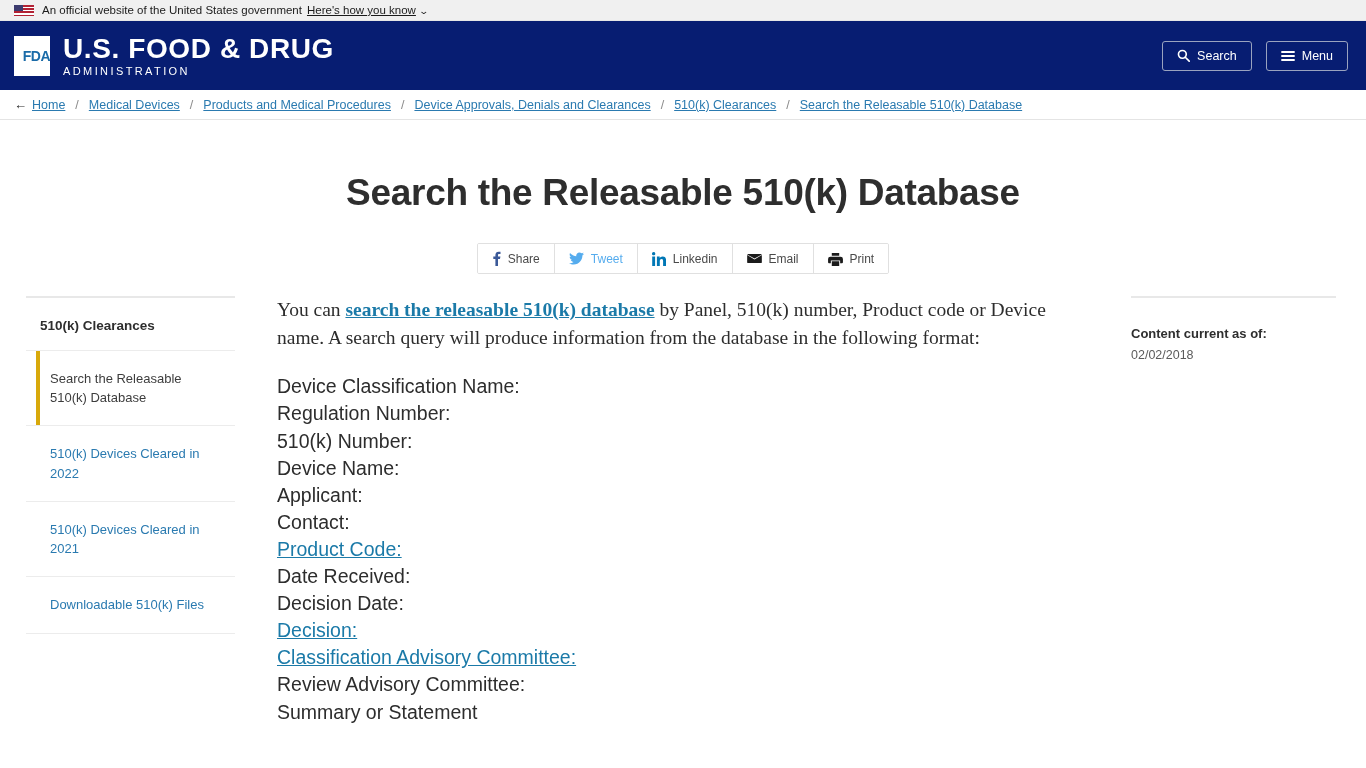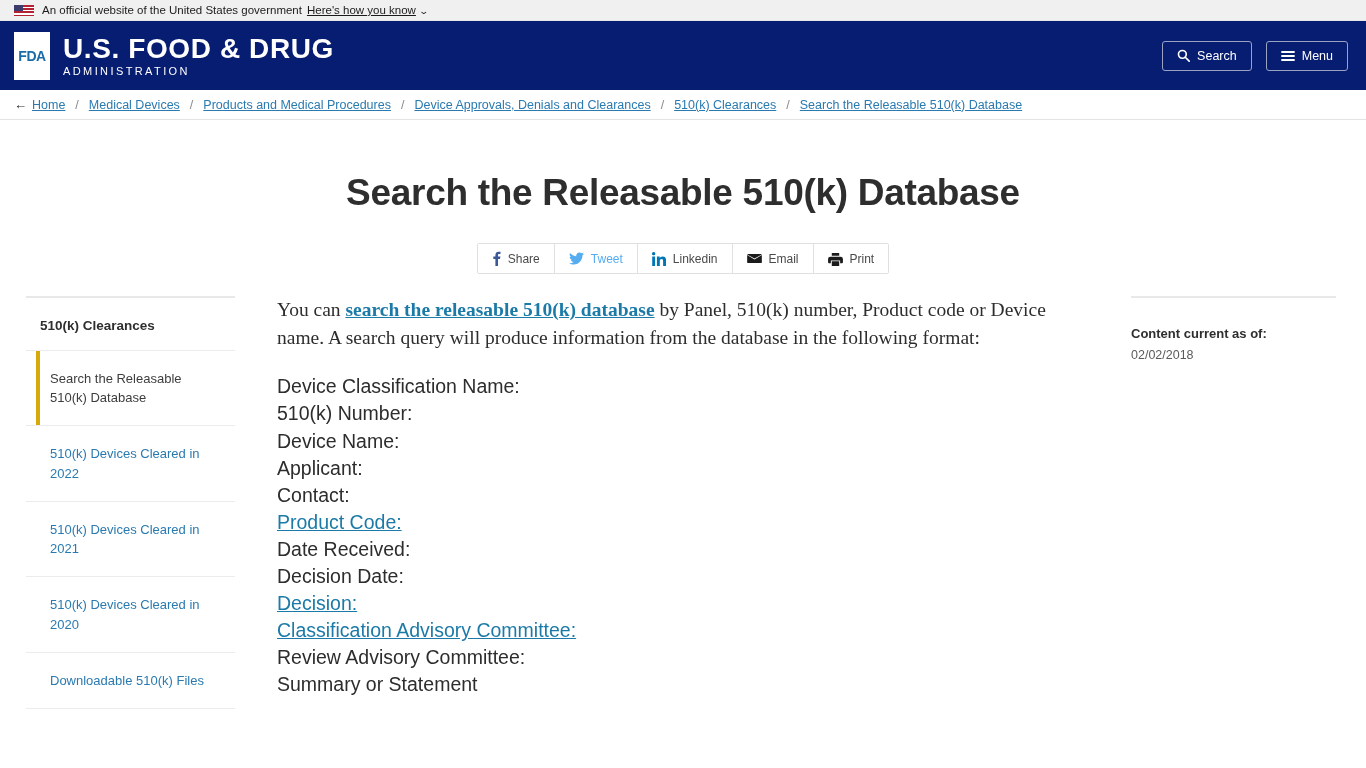--- a/index.html
+++ b/index.html
@@ -61,25 +61,25 @@
   .fda-header {
     height: 69px;
     background: #071d72;
     display: flex;
     align-items: center;
     padding: 0 18px 0 14px;
     position: relative;
   }
   .logo-wrap { display: flex; align-items: center; cursor: pointer; }
   .logo-box {
-    width: 36px; height: 48px;
+    width: 36px; height: 40px;
     background: #ffffff;
     display: flex;
     align-items: center;
-    justify-content: center;
+    justify-content: flex-end;
     margin-right: 13px;
   }
   .logo-box-text {
     color: #1a6ba8;
     font-size: 14px;
     font-weight: bold;
     letter-spacing: -0.5px;
   }
   .logo-lines { display: flex; flex-direction: column; justify-content: center; }
   .logo-line1 {
@@ -387,35 +387,33 @@
       <div class="side-item active">
         <span>Search the Releasable 510(k) Database</span>
       </div>
       <div class="side-item">
         <span>510(k) Devices Cleared in 2022</span>
       </div>
       <div class="side-item">
         <span>510(k) Devices Cleared in 2021</span>
       </div>
       <div class="side-item">
-        <span>510(k) Devices Cleared in 2020</span>
-      </div>
-      <div class="side-item">
         <span>Downloadable 510(k) Files</span>
       </div>
     </nav>
   </div>
 
   <div class="col-main">
     <div class="body-copy">
       <p><span>You can </span><a class="inline-strong-link">search the releasable 510(k) database</a><span> by Panel, 510(k) number, Product code or Device name. A search query will produce information from the database in the following format:</span></p>
     </div>
 
     <div class="field-list">
       <div class="field-line">Device Classification Name:</div>
+      <div class="field-line">Regulation Number:</div>
       <div class="field-line">510(k) Number:</div>
       <div class="field-line">Device Name:</div>
       <div class="field-line">Applicant:</div>
       <div class="field-line">Contact:</div>
       <div class="field-line is-link">Product Code:</div>
       <div class="field-line">Date Received:</div>
       <div class="field-line">Decision Date:</div>
       <div class="field-line is-link">Decision:</div>
       <div class="field-line is-link">Classification Advisory Committee:</div>
       <div class="field-line">Review Advisory Committee:</div>

